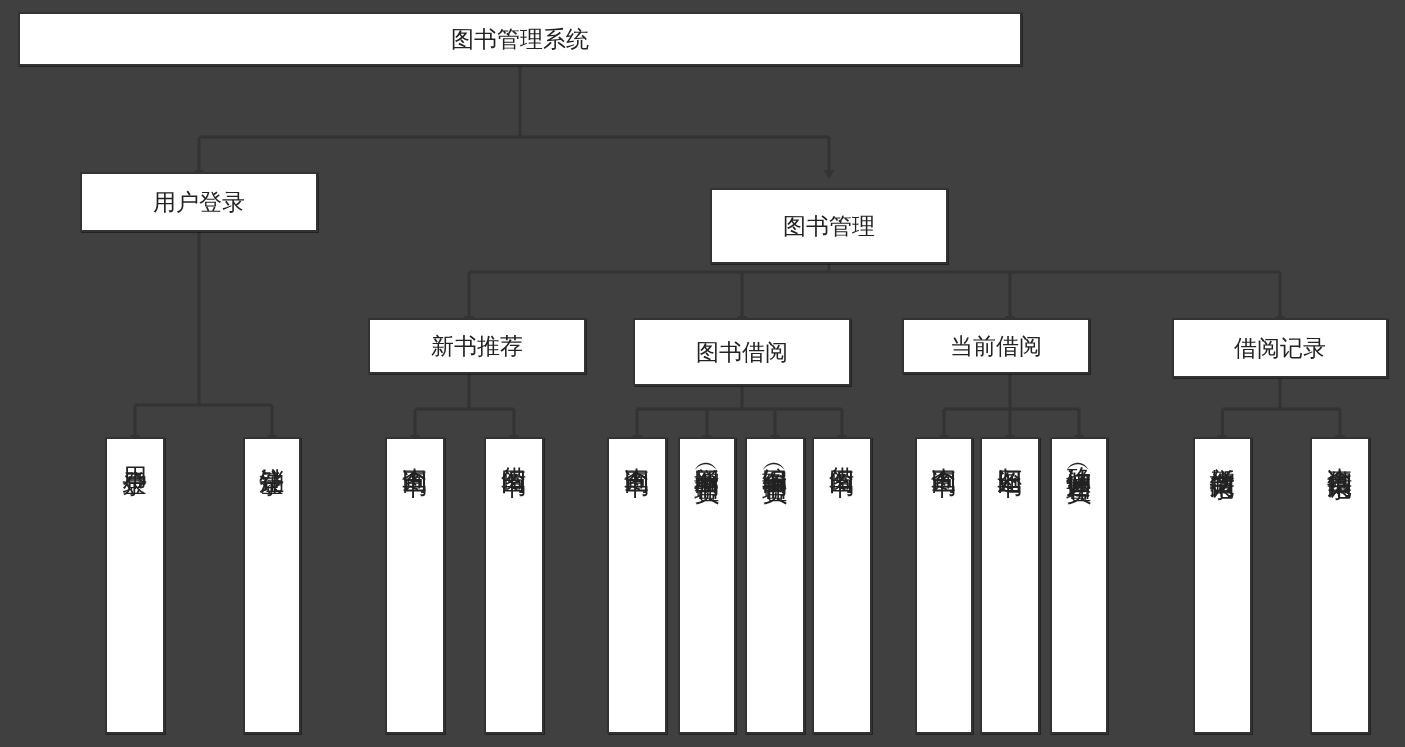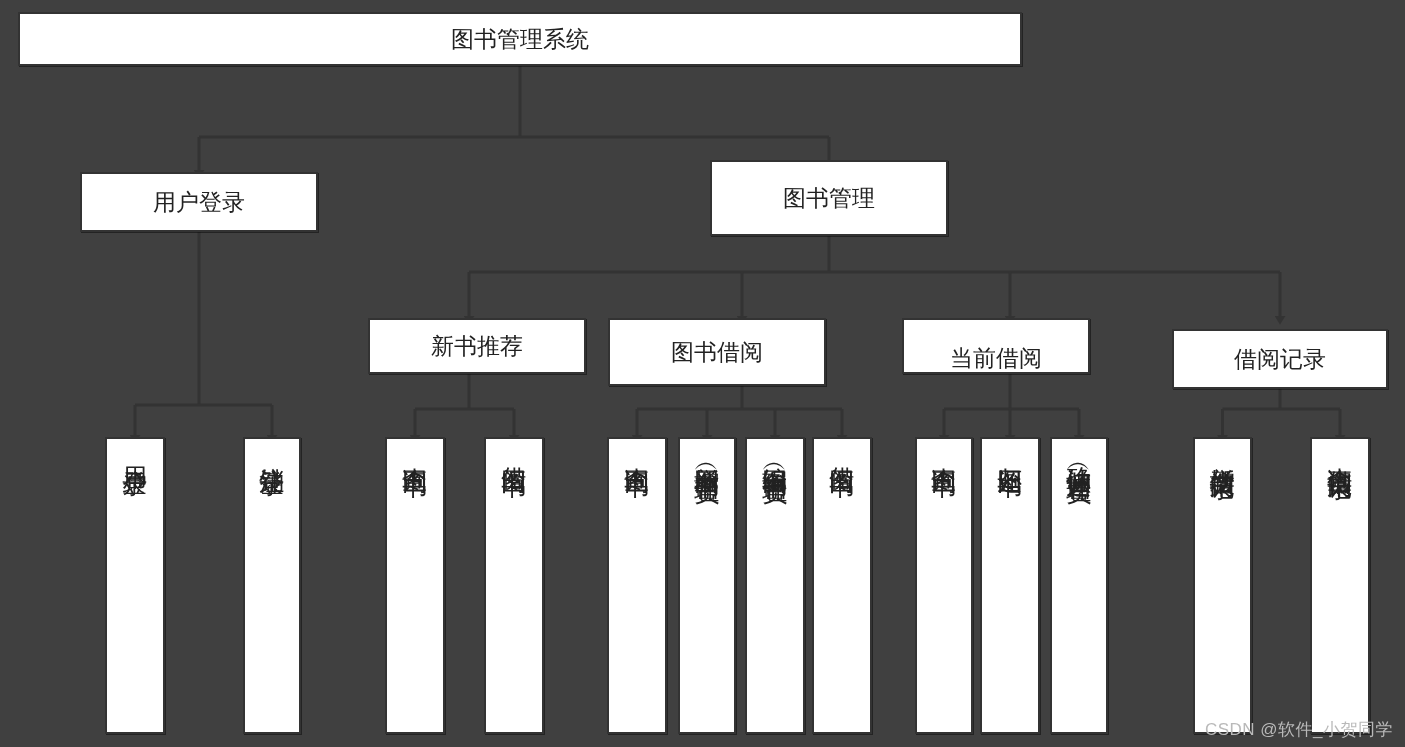--- a/index.html
+++ b/index.html
@@ -117,33 +117,33 @@
       </g>
   </svg>
 
   <div id="nodes-layer">
       <div class="node horizontal" style="left: 18px; top: 12px; width: 1004px; height: 54px;">
         <div class="node-label">图书管理系统</div>
       </div>
       <div class="node horizontal" style="left: 80px; top: 172px; width: 238px; height: 60px;">
         <div class="node-label">用户登录</div>
       </div>
-      <div class="node horizontal" style="left: 710px; top: 160px; width: 238px; height: 76px;">
+      <div class="node horizontal" style="left: 710px; top: 188px; width: 238px; height: 76px;">
         <div class="node-label">图书管理</div>
       </div>
       <div class="node horizontal" style="left: 368px; top: 318px; width: 218px; height: 56px;">
         <div class="node-label">新书推荐</div>
       </div>
-      <div class="node horizontal" style="left: 608px; top: 318px; width: 218px; height: 68px;">
+      <div class="node horizontal" style="left: 633px; top: 318px; width: 218px; height: 68px;">
         <div class="node-label">图书借阅</div>
       </div>
-      <div class="node horizontal" style="left: 902px; top: 318px; width: 188px; height: 56px; align-items: flex-end;">
+      <div class="node horizontal" style="left: 902px; top: 318px; width: 188px; height: 56px;">
         <div class="node-label">当前借阅</div>
       </div>
-      <div class="node horizontal" style="left: 1172px; top: 318px; width: 216px; height: 60px; margin-top: 11px;">
+      <div class="node horizontal" style="left: 1172px; top: 318px; width: 216px; height: 60px;">
         <div class="node-label">借阅记录</div>
       </div>
       <div class="node vertical" style="left: 105px; top: 437px; width: 60px; height: 297px;">
         <div class="node-label">用户登录</div>
       </div>
       <div class="node vertical" style="left: 243px; top: 437px; width: 58px; height: 297px;">
         <div class="node-label">注销登录</div>
       </div>
       <div class="node vertical" style="left: 385px; top: 437px; width: 60px; height: 297px;">
         <div class="node-label">查询图书</div>
@@ -173,15 +173,14 @@
         <div class="node-label">确认归还（管理员）</div>
       </div>
       <div class="node vertical" style="left: 1193px; top: 437px; width: 59px; height: 297px;">
         <div class="node-label">新增借阅记录</div>
       </div>
       <div class="node vertical" style="left: 1310px; top: 437px; width: 60px; height: 297px;">
         <div class="node-label">查询借阅记录</div>
       </div>
     </div>
 
-  <div id="watermark">CSDN @软件_小贺同学</div>
 
 </div>
 
 </body></html>

